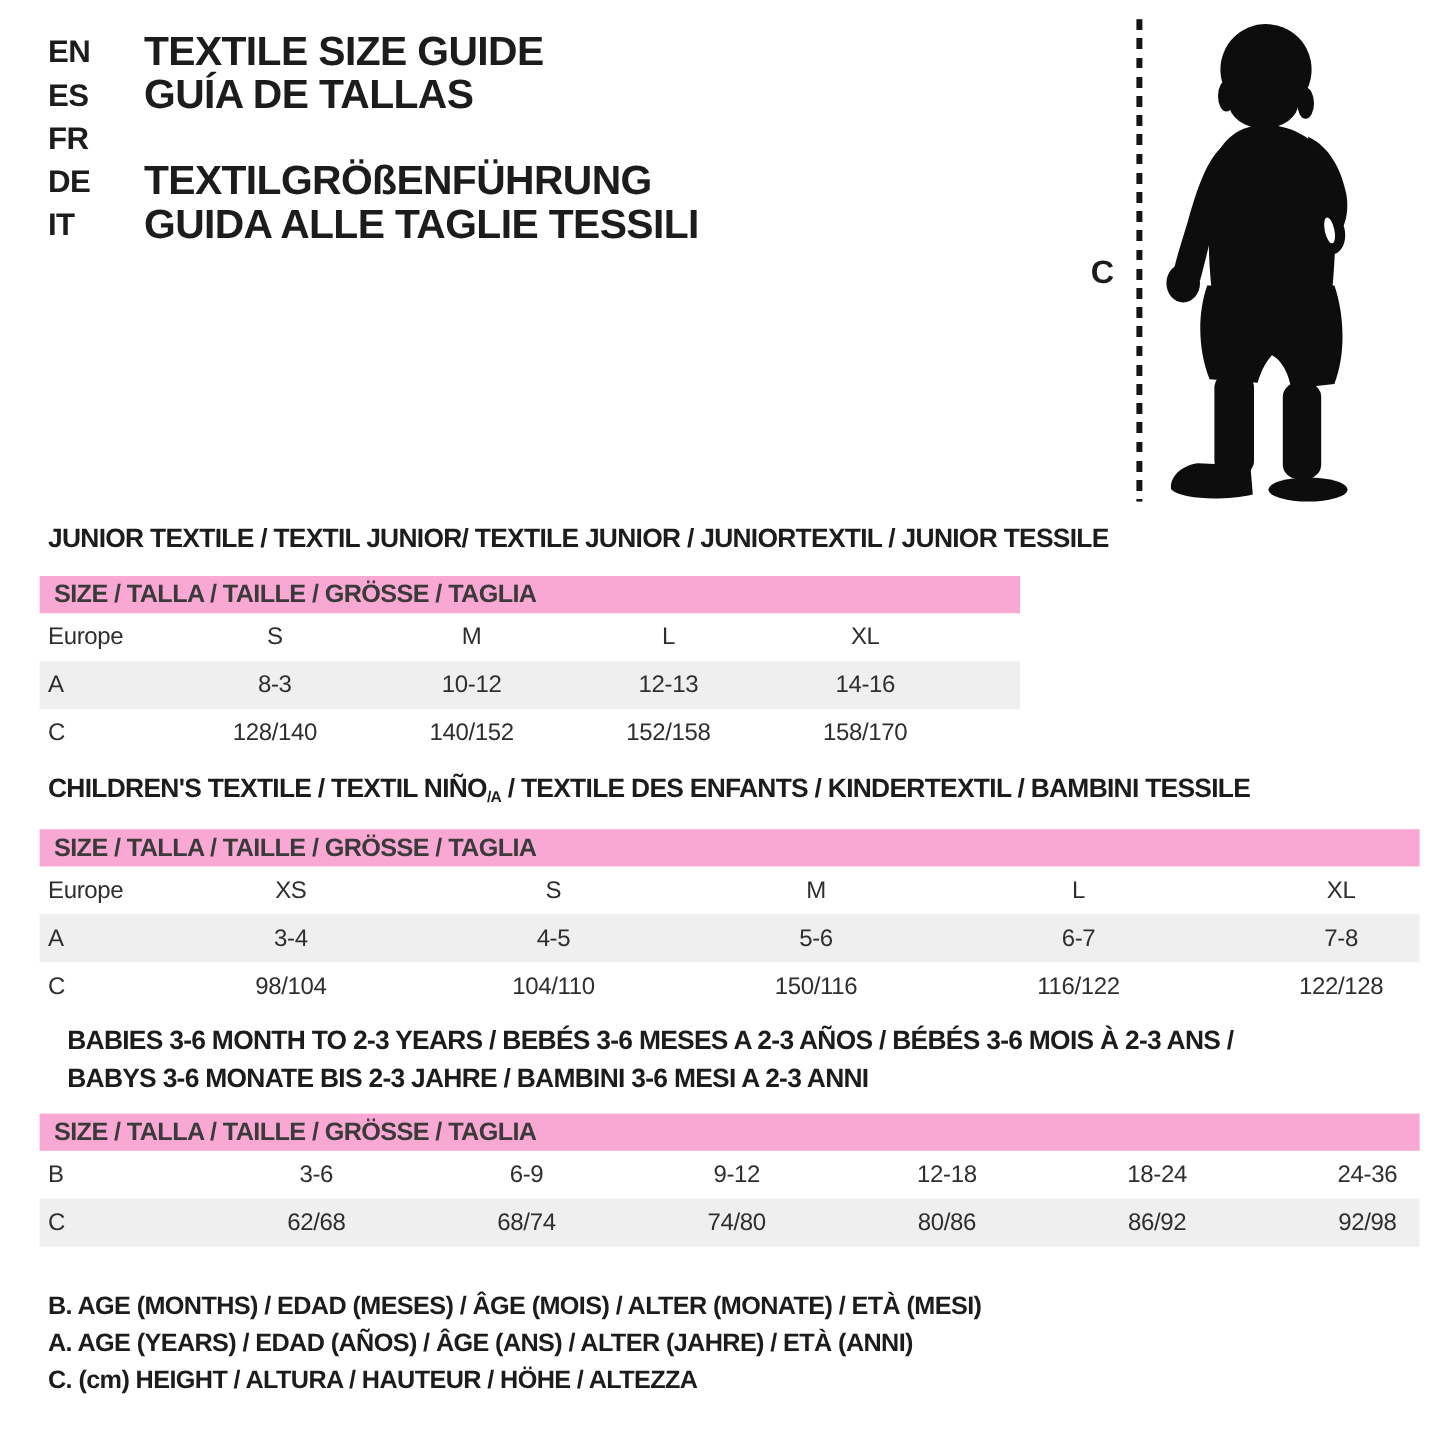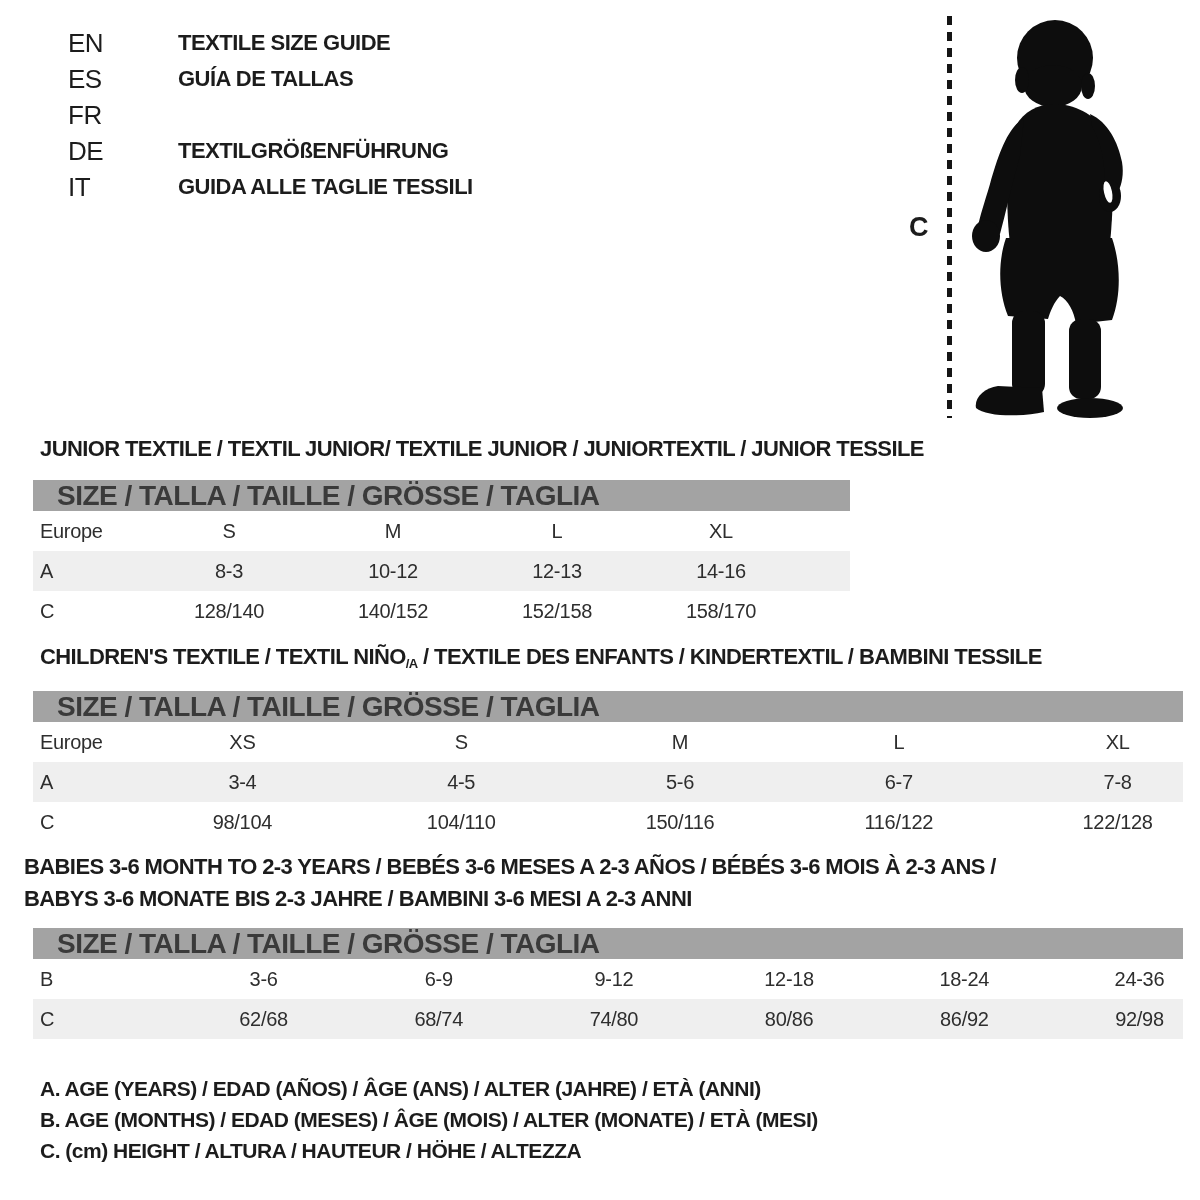--- a/index.html
+++ b/index.html
@@ -6,38 +6,38 @@
   body {
     width:1200px; height:1200px; position:relative; overflow:hidden;
     background:#ffffff; color:#1c1c1c;
     font-family:"Liberation Sans","DejaVu Sans",sans-serif;
   }
   .abs { position:absolute; }
 
   
   .languages { top:25px; left:40px; }
   .lang-row { display:flex; height:36px; align-items:center; }
-  .lang-code { width:80px; font-size:26px; font-weight:400; letter-spacing:-0.5px;margin-left:28px; }
-  .lang-title { font-size:22px; font-weight:700; letter-spacing:-0.5px; white-space:nowrap;margin-left:30px; }
+  .lang-code { width:80px; font-size:26px; font-weight:700; letter-spacing:-0.5px; }
+  .lang-title { font-size:34px; font-weight:700; letter-spacing:-0.5px; white-space:nowrap; }
 
   
   .dash-line {
     left:947px; top:16px; width:5px; height:402px;
     background:repeating-linear-gradient(to bottom,#151515 0px,#151515 9px,transparent 9px,transparent 16px);
   }
   .c-label { left:909px; top:212px; font-size:27px; font-weight:700; }
   .silhouette { left:962px; top:16px; }
 
   
   .sec-title { font-size:22px; font-weight:700; letter-spacing:-0.6px; white-space:nowrap; }
   .sec-title .subsz { font-size:13px; vertical-align:-4px; font-weight:700; }
   .size-bar {
-    height:31px; background:#a3a3a3; color:#3a3a3a;
-    display:flex; align-items:center; padding-left:24px; box-sizing:border-box;
-    font-size:28px; font-weight:600; letter-spacing:-0.5px;
+    height:31px; background:#f9a8d4; color:#3a3a3a;
+    display:flex; align-items:center; padding-left:12px; box-sizing:border-box;
+    font-size:21px; font-weight:600; letter-spacing:-0.5px;
   }
   .t-row { position:relative; display:flex; align-items:center; height:40px; box-sizing:border-box; }
   .t-row.shaded::before {
     content:""; position:absolute; left:0; top:0; bottom:0;
     width:var(--bgw,100%); background:#efefef;
   }
   .t-row > span { position:relative; }
   .lbl { flex:0 0 var(--lblw,100px); padding-left:7px; box-sizing:border-box;
          font-size:20px; color:#2e2e2e; letter-spacing:-0.3px; }
   .val { flex:1; text-align:center; font-size:20px; color:#2e2e2e; letter-spacing:-0.3px; }
@@ -153,21 +153,21 @@
   <div class="t-row">
     <span class="lbl">C</span>
     <span class="val">98/104</span>
     <span class="val">104/110</span>
     <span class="val">150/116</span>
     <span class="val">116/122</span>
     <span class="val">122/128</span>
   </div>
 </div>
 
-<div class="abs sec-title" style="top:851px; left:24px; line-height:32px;">
+<div class="abs sec-title" style="top:851px; left:56px; line-height:32px;">
   <div>BABIES 3-6 MONTH TO 2-3 YEARS / BEBÉS 3-6 MESES A 2-3 AÑOS / BÉBÉS 3-6 MOIS À 2-3 ANS /</div>
   <div>BABYS 3-6 MONATE BIS 2-3 JAHRE / BAMBINI 3-6 MESI A 2-3 ANNI</div>
 </div>
 <div class="abs size-bar" style="top:928px; left:33px; width:1150px;">
   <span>SIZE / TALLA / TAILLE / GRÖSSE / TAGLIA</span>
 </div>
 <div class="abs rows-babies" style="top:959px; left:33px;">
   <div class="t-row">
     <span class="lbl">B</span>
     <span class="val">3-6</span>
@@ -182,16 +182,16 @@
     <span class="val">62/68</span>
     <span class="val">68/74</span>
     <span class="val">74/80</span>
     <span class="val">80/86</span>
     <span class="val">86/92</span>
     <span class="val">92/98</span>
   </div>
 </div>
 
 <div class="abs" style="top:1073px; left:40px;">
+  <div class="legend-line">B. AGE (MONTHS) / EDAD (MESES) / ÂGE (MOIS) / ALTER (MONATE) / ETÀ (MESI)</div>
   <div class="legend-line">A. AGE (YEARS) / EDAD (AÑOS) / ÂGE (ANS) / ALTER (JAHRE) / ETÀ (ANNI)</div>
-  <div class="legend-line">B. AGE (MONTHS) / EDAD (MESES) / ÂGE (MOIS) / ALTER (MONATE) / ETÀ (MESI)</div>
   <div class="legend-line">C. (cm) HEIGHT / ALTURA / HAUTEUR / HÖHE / ALTEZZA</div>
 </div>
 
 </body></html>

